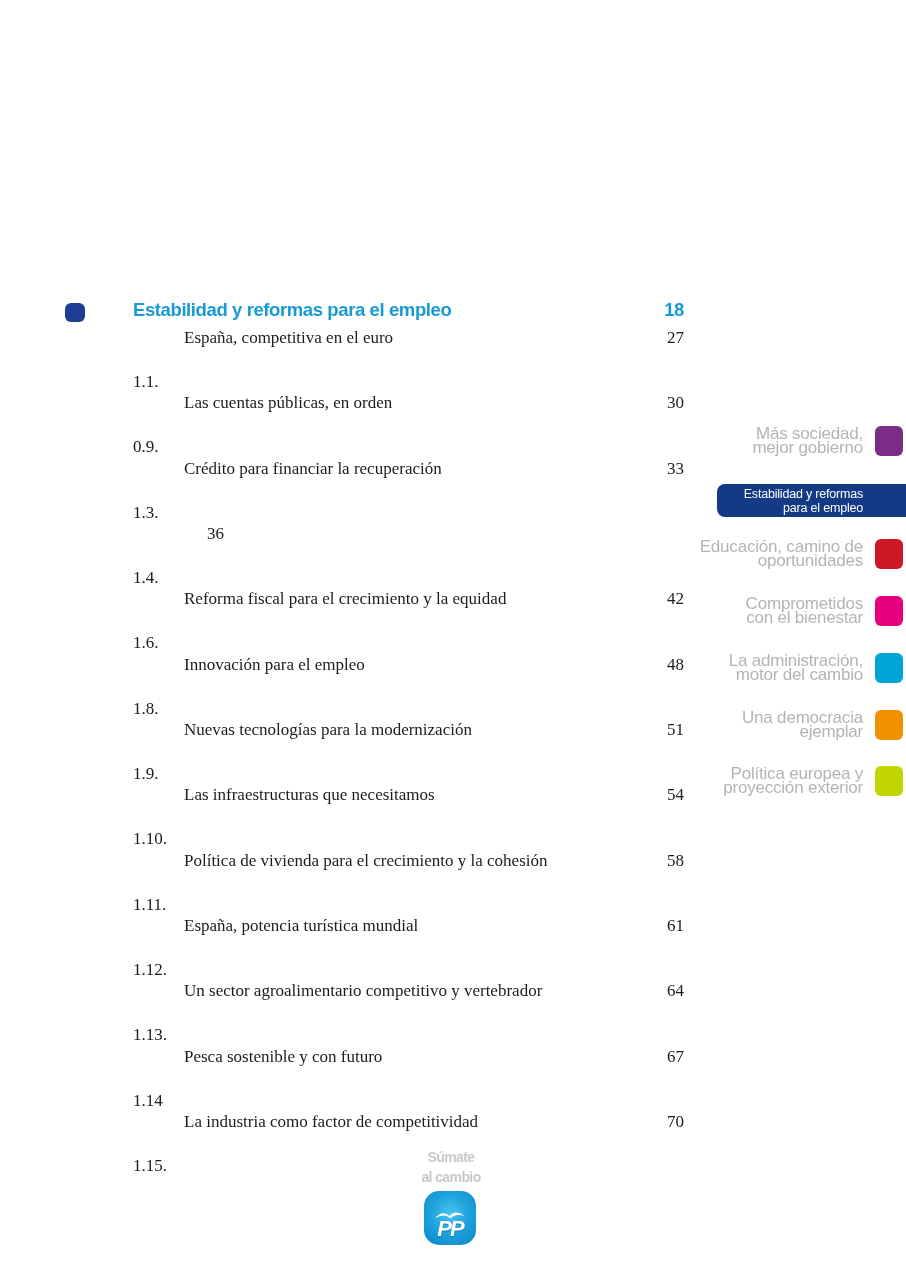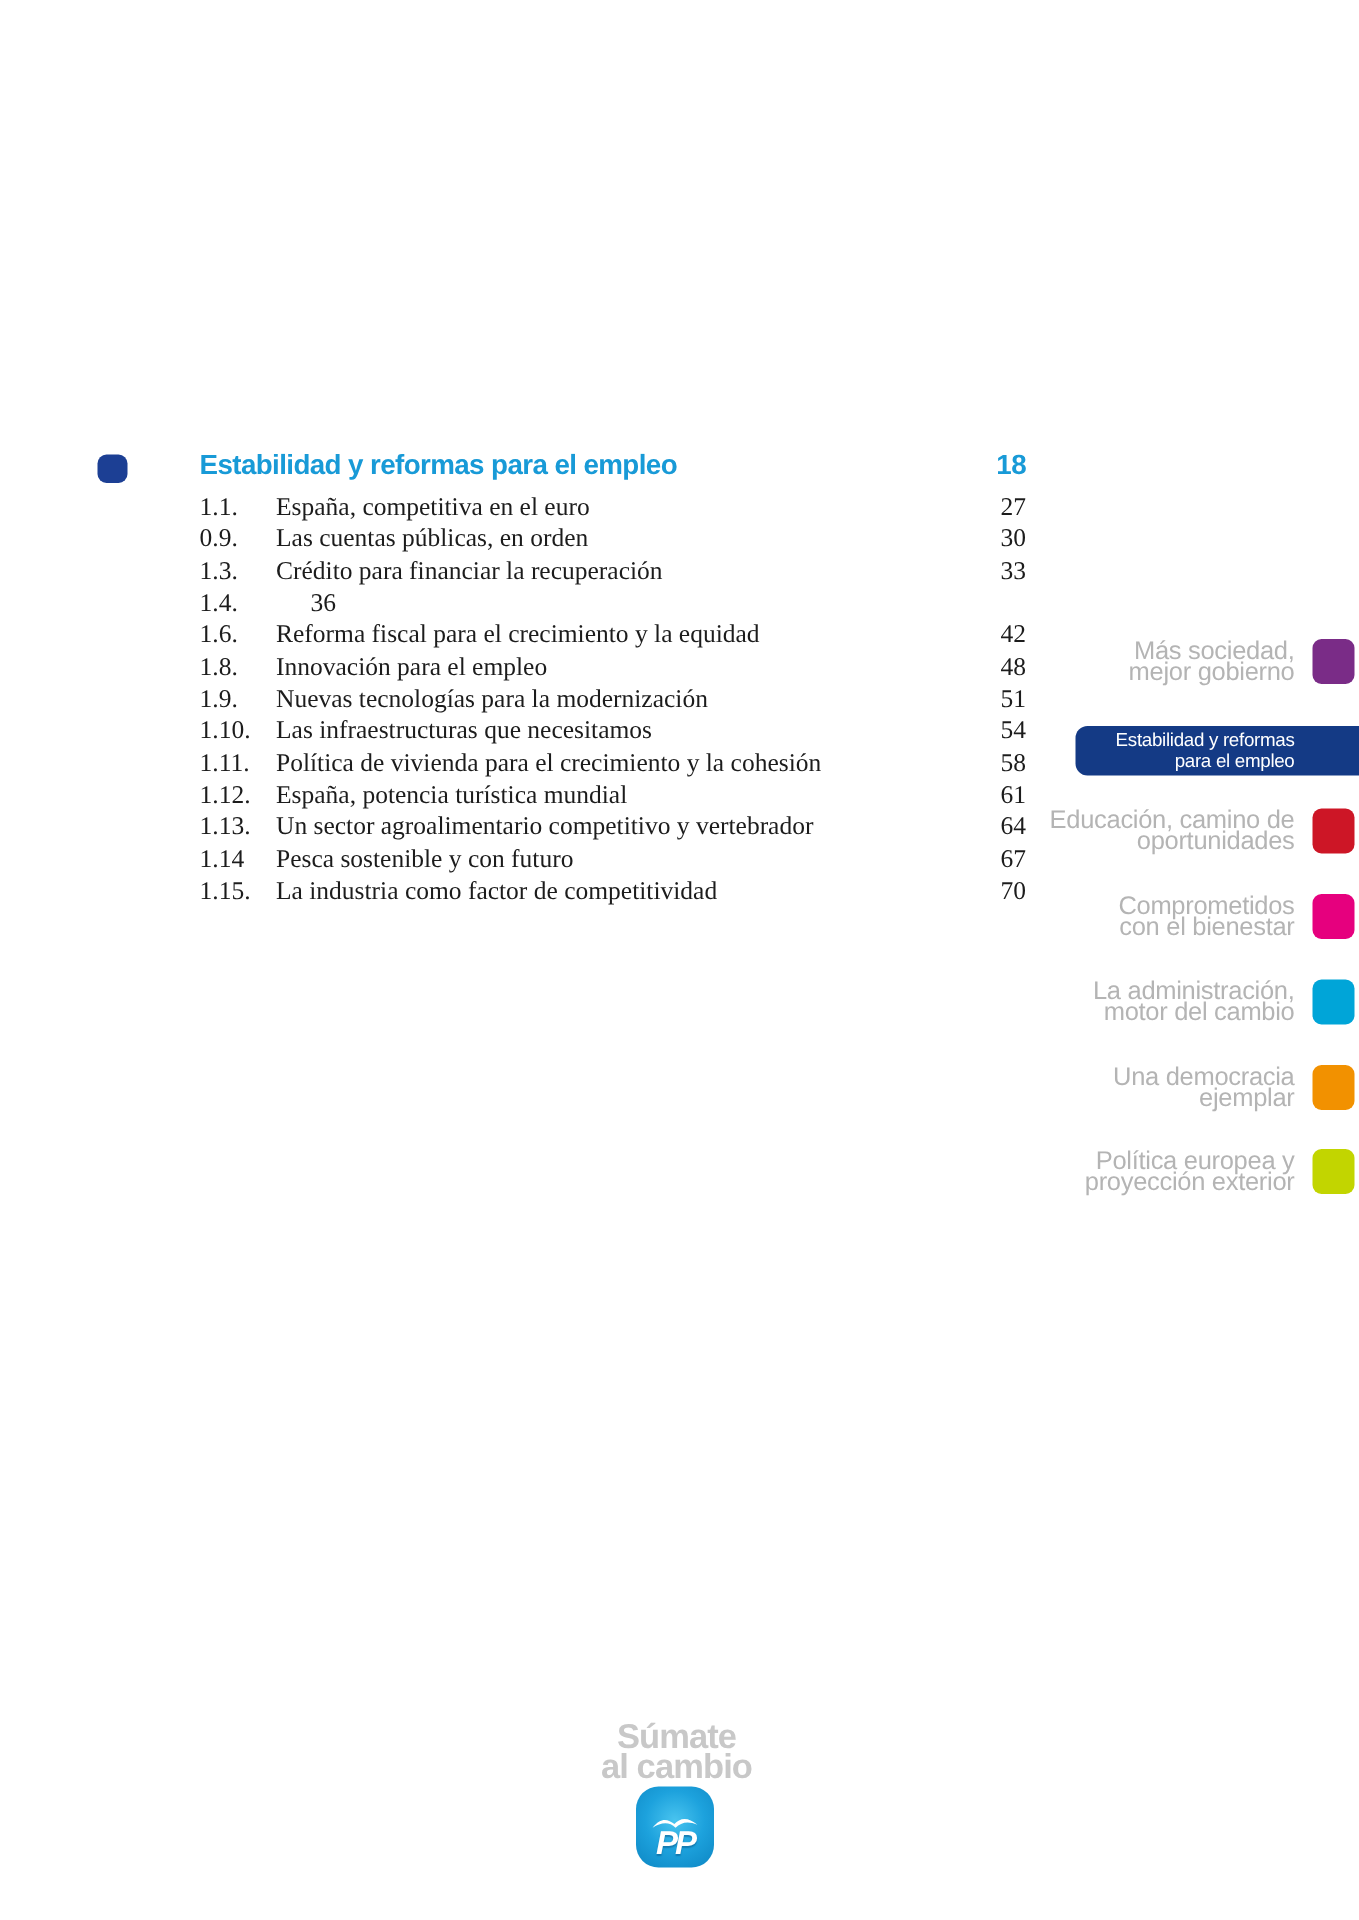--- a/index.html
+++ b/index.html
@@ -26,21 +26,21 @@
     height:28px;
     font-family:"Liberation Sans", sans-serif;
     font-weight:bold; font-size:18.5px; letter-spacing:-0.4px;
     color:#189ad7;
   }
   .toc-items {
     font-family:"Liberation Serif", serif;
     font-size:17px; line-height:21.35px; color:#1c1c1c;
   }
   .toc-row { display:flex; }
-  .toc-row .num { width:51px; flex:0 0 51px; }
+  .toc-row .num { width:51px; flex:0 0 51px;margin-top:44px; }
   .toc-row .ttl { flex:1; }
   .toc-row .pg  { flex:0 0 40px; text-align:right; }
 
   
   .side-item {
     position:absolute; right:0; width:230px; height:30px;
   }
   .side-label {
     position:absolute; right:43px; top:50%; transform:translateY(-50%);
     text-align:right; white-space:nowrap;
@@ -61,21 +61,21 @@
     text-align:right; white-space:nowrap;
     font-size:12.5px; line-height:14.5px; letter-spacing:-0.2px;
     color:#ffffff; font-weight:500;
   }
   .side-active .active-label span { display:block; }
 
   
   .slogan {
     position:absolute; left:331px; top:1147px; width:240px;
     text-align:center;
-    font-weight:bold; font-size:23px; line-height:20px;
+    font-weight:bold; font-size:14px; line-height:20px;
     letter-spacing:-0.6px; color:#c8c8c8;
   }
   .slogan span { display:block; }
   .pp-logo {
     position:absolute; left:424px; top:1191px;
     width:52px; height:54px; border-radius:15px;
     background:radial-gradient(circle at 50% 42%, #49c4ef 0%, #1da2dd 48%, #0d86c3 100%);
     display:flex; flex-direction:column; align-items:center; justify-content:flex-end;
     padding-bottom:6px;
   }

